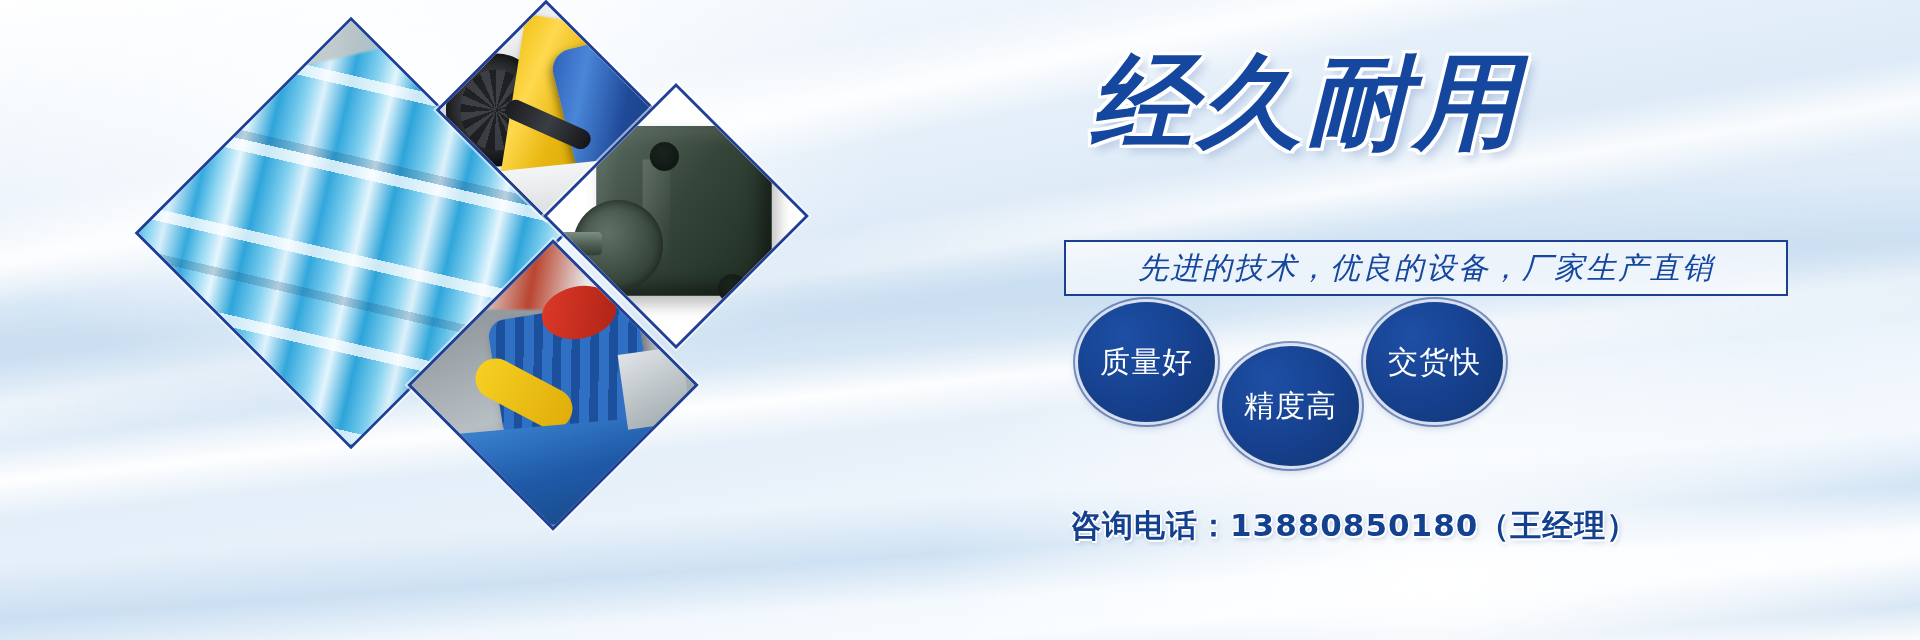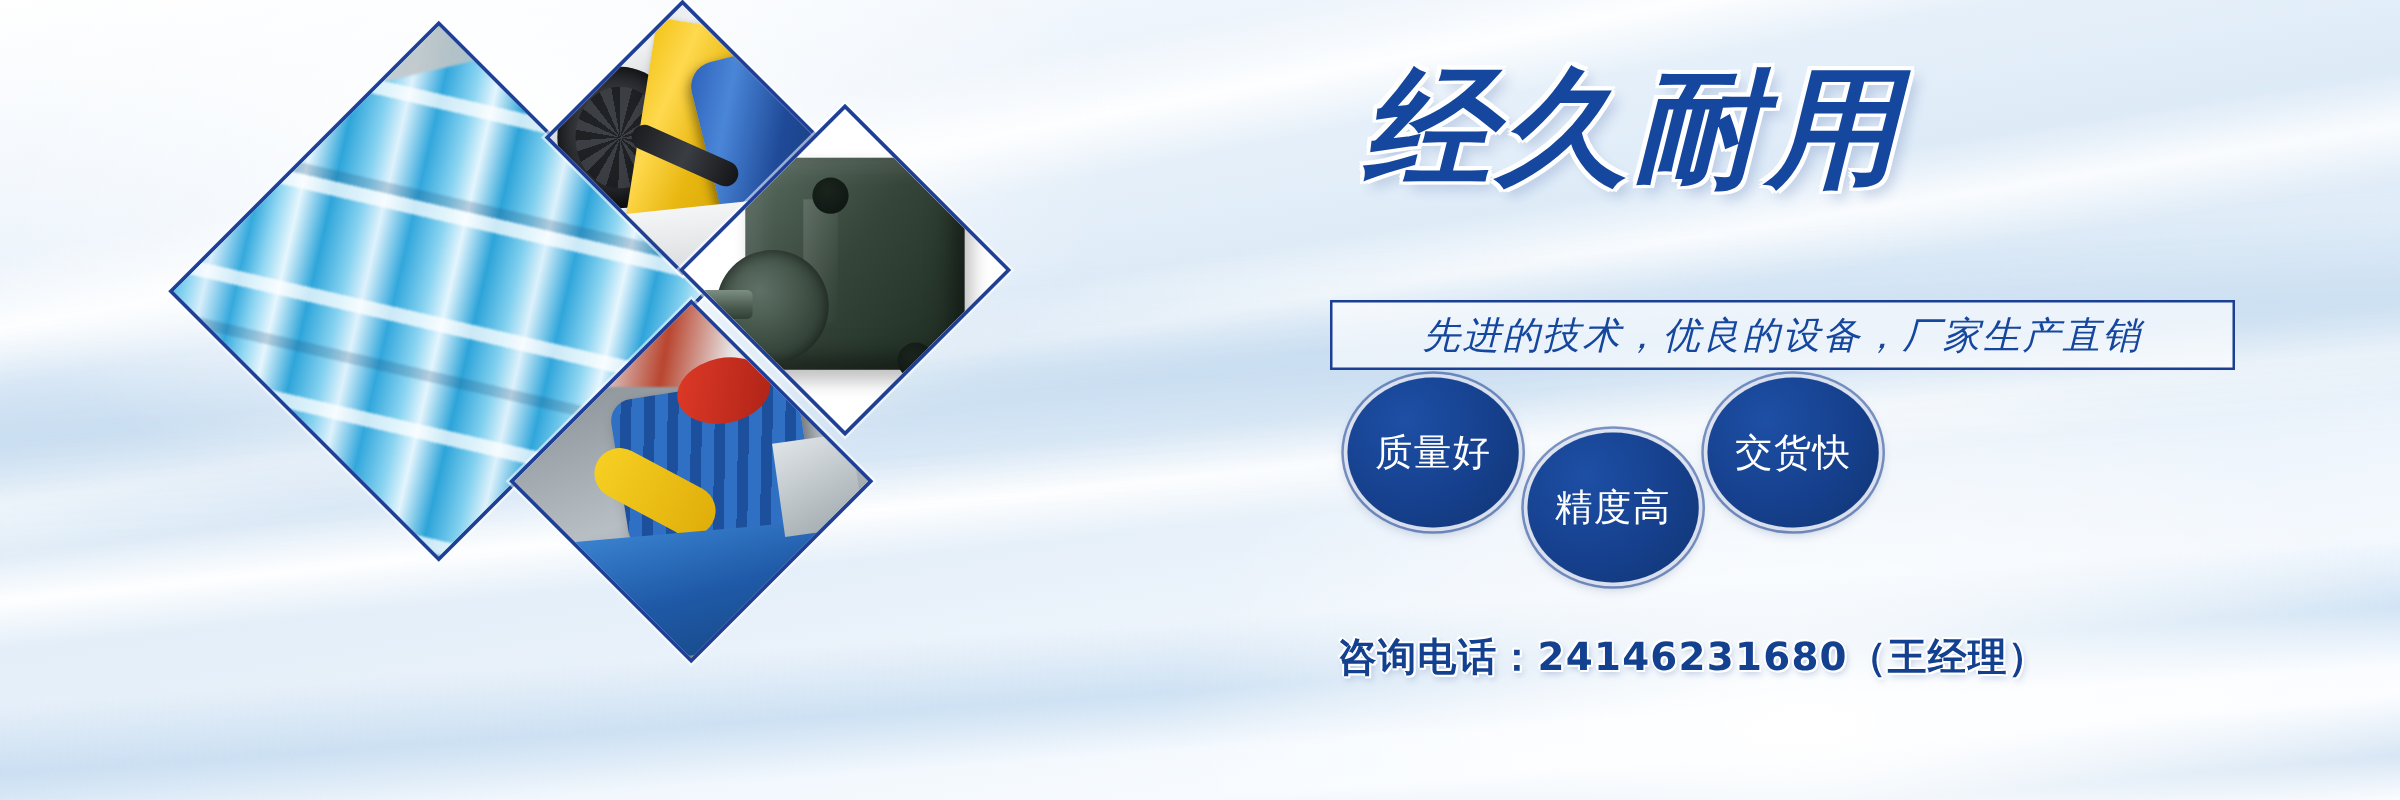--- a/index.html
+++ b/index.html
@@ -224,17 +224,17 @@
         <span>质量好</span>
       </div>
       <div class="badge b2">
         <span>精度高</span>
       </div>
       <div class="badge b3">
         <span>交货快</span>
       </div>
     </div>
 
-    <div class="phone">咨询电话：24146231680（王经理）</div>
+    <div class="phone">咨询电话：13880850180（王经理）</div>
 
   </div>
 
 </div>
 
 </body></html>

